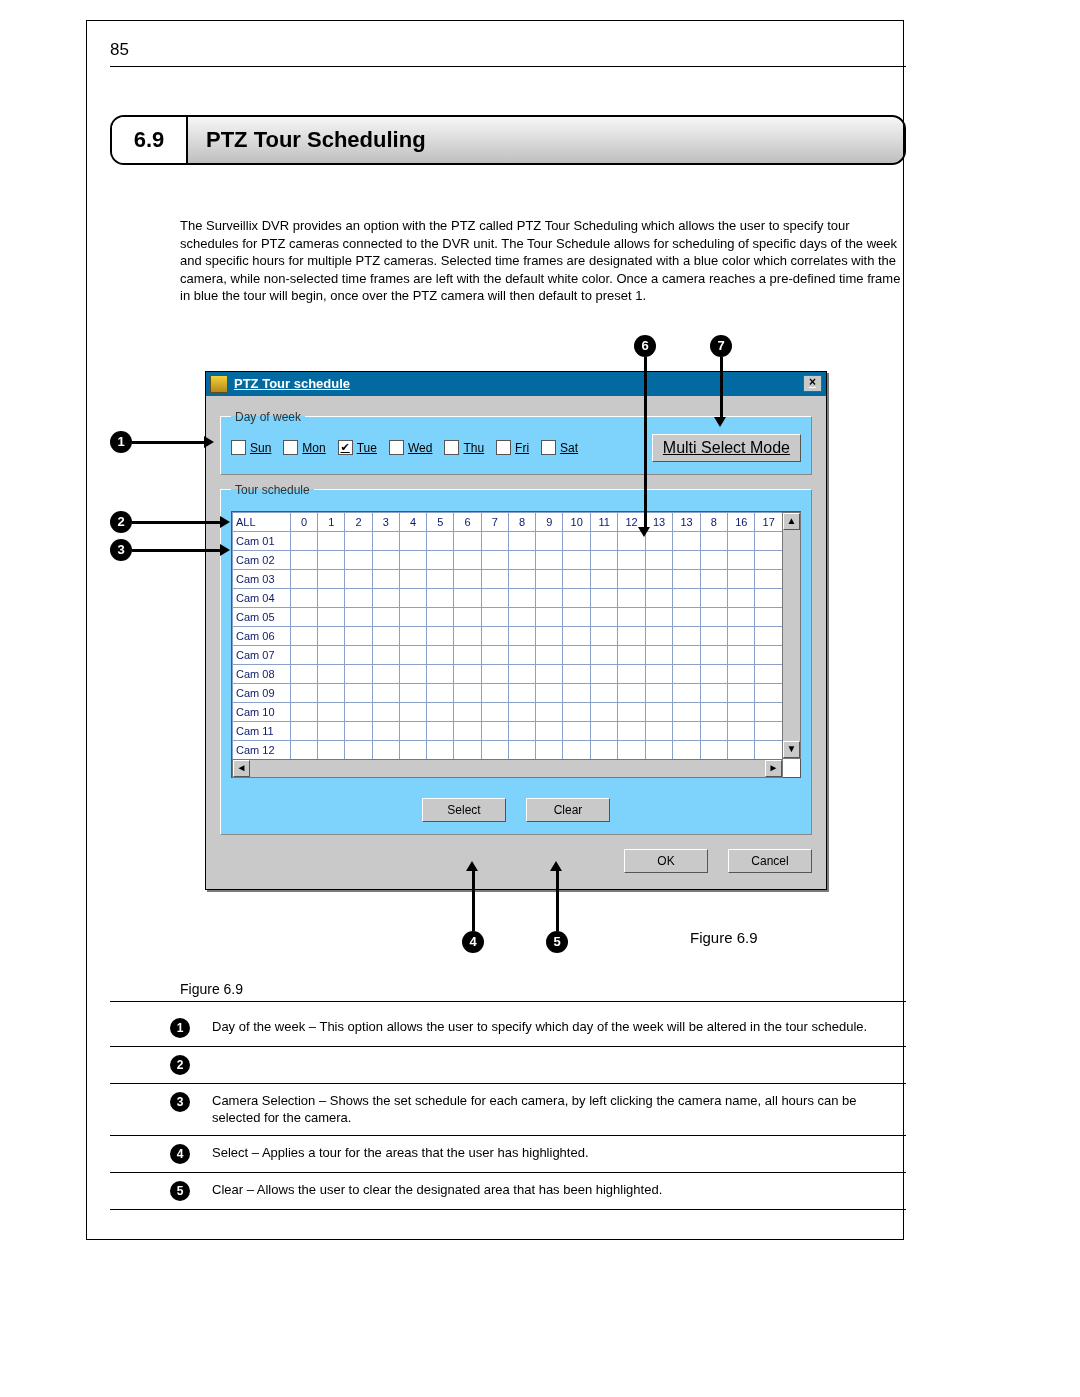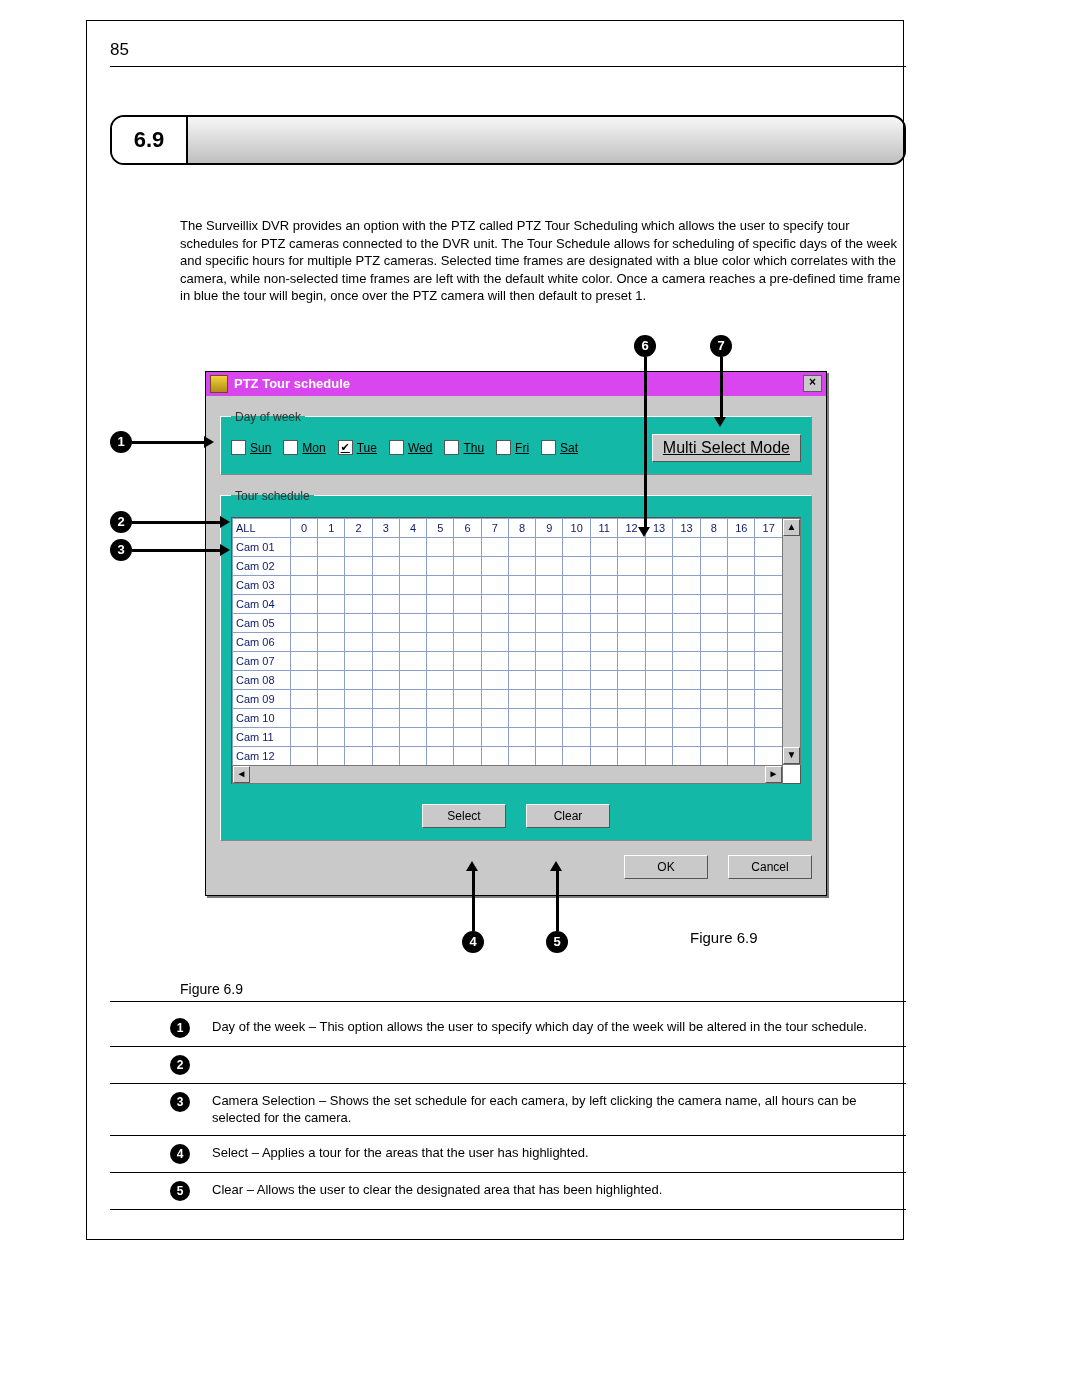--- a/index.html
+++ b/index.html
@@ -64,27 +64,28 @@
   .dialog {
     position: absolute;
     left: 95px;
     top: 40px;
     width: 620px;
     background: #c9c9c9;
     border: 1px solid #000;
     box-shadow: 2px 2px 0 #7a7a7a;
   }
   .titlebar {
-    background: #d946ef;
+    background: #0369a1;
     color: #fff;
     font-size: 13px;
     font-weight: bold;
     display: flex;
     align-items: center;
     padding: 3px 4px;
+    text-decoration: underline;
   }
   .titlebar .t-icon {
     width: 16px; height: 16px;
     background: linear-gradient(#f5d13a,#b38a1c);
     border: 1px solid #5e4f1d;
     margin-right: 6px;
   }
   .titlebar .spacer { flex: 1; }
   .close-btn {
     width: 17px; height: 15px;
@@ -92,23 +93,23 @@
     border: 1px solid #5c5c5c;
     font-size: 12px; font-weight: bold;
     line-height: 13px; text-align: center;
     color: #000;
   }
   .d-body { padding: 10px 14px 16px 14px; }
 
   fieldset.win {
     border: 1px solid #888;
     border-top-color:#fff; border-left-color:#fff;
-    margin: 4px 0 14px 0;
+    margin: 4px 0 8px 0;
     padding: 10px 10px 12px 10px;
-    background: #14b8a6;
+    background: #7dd3fc;
   }
   fieldset.win legend {
     font-size: 12px;
     color: #333;
     padding: 0 4px;
   }
   .day-row { display:flex; align-items:center; gap:12px; font-size:12px;text-decoration:underline; }
   .chk { display:flex; align-items:center; gap:4px; }
   .chk .box {
     width:13px; height:13px;
@@ -239,20 +240,21 @@
 <body>
 
 <div class="page">
   <div class="outer-frame" style="left:86px; top:20px; right:40px; bottom:30px;"></div>
 
   <div class="page-num">85</div>
   <div class="thin-rule"></div>
 
   <div class="section-banner">
     <div class="section-num">6.9</div>
+    <div class="section-title">PTZ Tour Scheduling</div>
   </div>
 
   <p class="intro-para">The Surveillix DVR provides an option with the PTZ called PTZ Tour Scheduling which allows the user to specify tour schedules for PTZ cameras connected to the DVR unit. The Tour Schedule allows for scheduling of specific days of the week and specific hours for multiple PTZ cameras. Selected time frames are designated with a blue color which correlates with the camera, while non-selected time frames are left with the default white color. Once a camera reaches a pre-defined time frame in blue the tour will begin, once over the PTZ camera will then default to preset 1.</p>
 
   <div class="shot-wrap">
 
     <div class="callout" style="left:524px; top:4px;">6</div>
     <div class="arrow-line" style="left:534px; top:26px; width:3px; height:170px;"></div>
     <div class="arrow-head ah-down" style="left:528px; top:196px;"></div>
 

